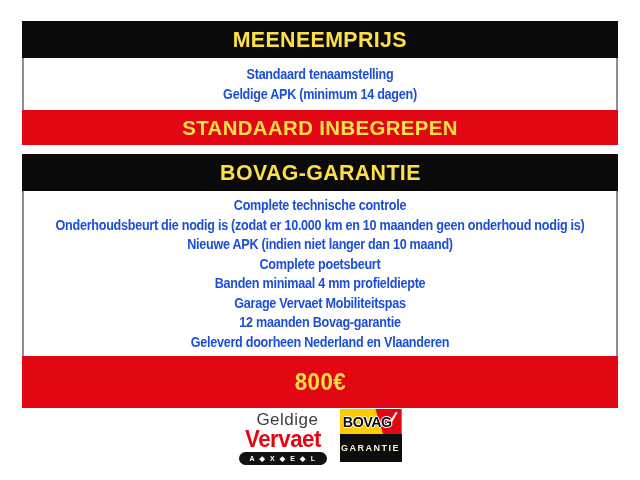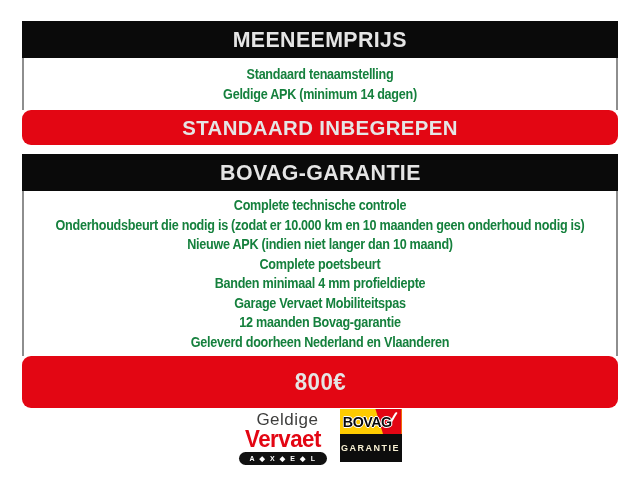--- a/index.html
+++ b/index.html
@@ -7,36 +7,36 @@
     width:640px; height:480px;
     background:#ffffff;
     font-family:"Liberation Sans", sans-serif;
     position:relative;
     overflow:hidden;
   }
   .sheet { position:absolute; left:22px; top:21px; width:596px; }
 
   .bar {
     display:flex; align-items:center; justify-content:center;
-    color:#e5e5e5; font-weight:700;
+    color:#fde047; font-weight:700;
   }
   .bar-black { background:#0a0a0a; height:37px; }
-  .bar-red   { background:#e30613;border-radius:9px; }
+  .bar-red   { background:#e30613; }
   .bar-red-1 { height:35px; }
   .bar-red-2 { height:52px; }
   .bar-title { font-size:22px; letter-spacing:0.4px; transform:scaleX(0.97); white-space:nowrap; }
   .bar-banner-1 { font-size:21px; letter-spacing:0.4px; transform:scaleX(0.97); white-space:nowrap; }
   .bar-banner-2 { font-size:23px; letter-spacing:0.4px; transform:scaleX(0.97); white-space:nowrap; }
 
   .card-body {
     background:#ffffff;
     border-left:2px solid #8e8e8e;
     border-right:2px solid #8e8e8e;
     text-align:center;
-    color:#15803d;
+    color:#1d4ed8;
   }
   .body-1 { padding:6px 0; }
   .body-2 { padding:5px 0 4px 0; }
   .tline {
     font-weight:700; font-size:14px; letter-spacing:-0.3px;
     white-space:nowrap; transform:scaleX(0.9); transform-origin:50% 50%;
   }
   .body-1 .tline { line-height:20px; }
   .body-2 .tline { line-height:19.5px; }
 

